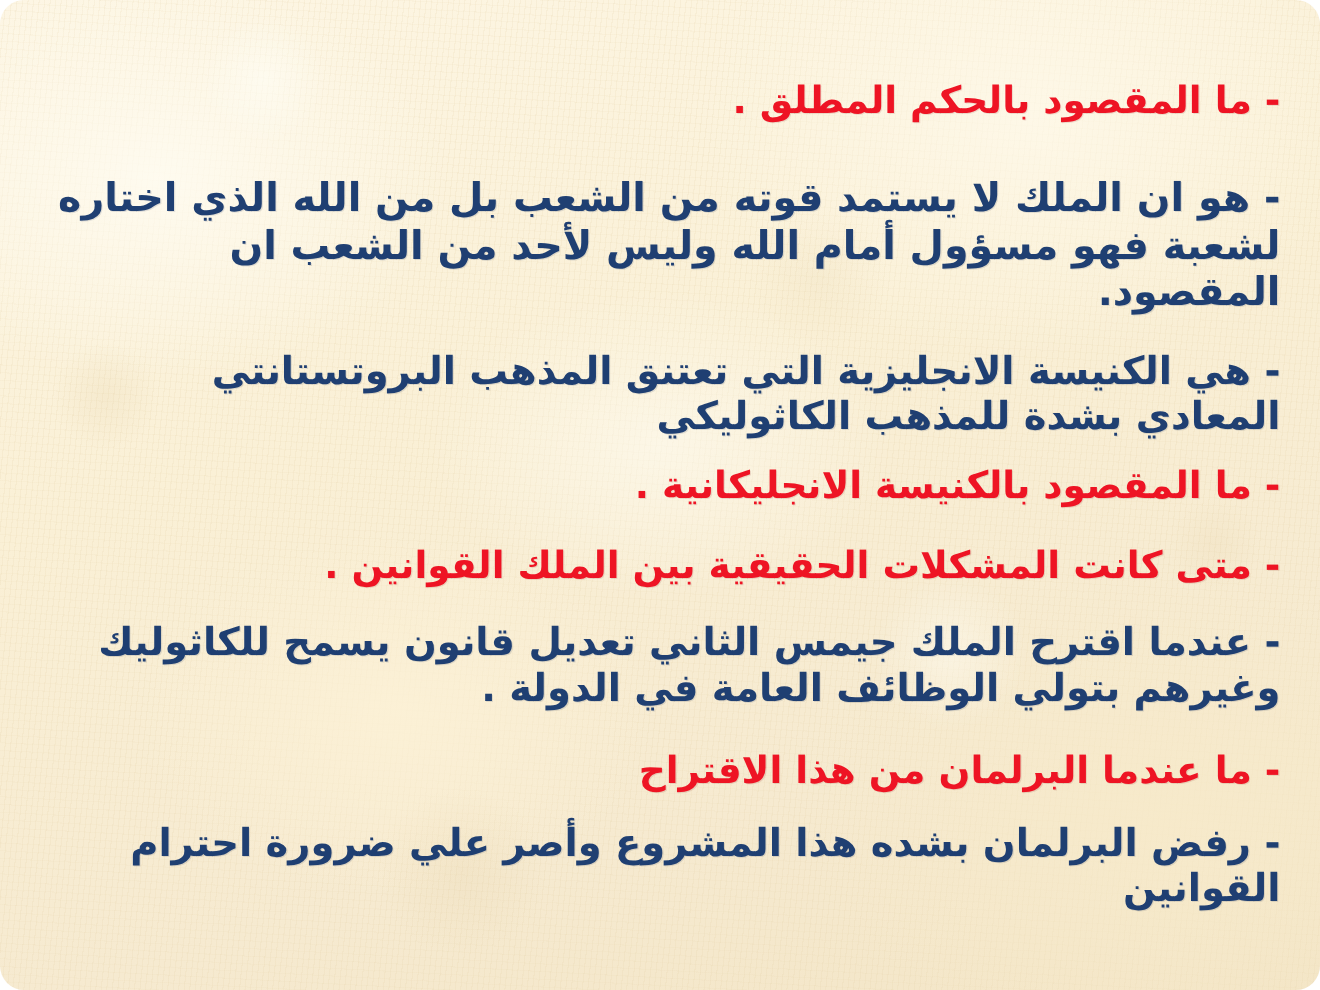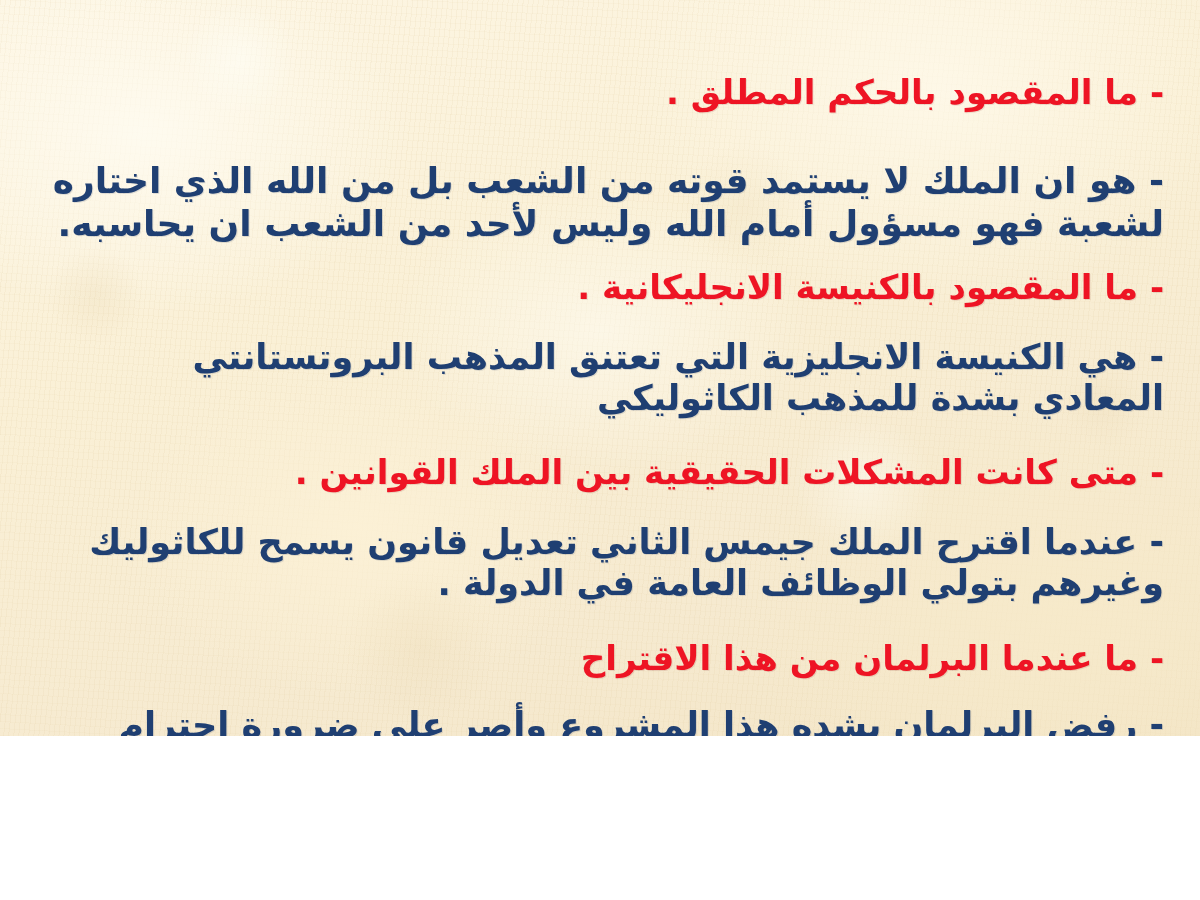--- a/index.html
+++ b/index.html
@@ -11,33 +11,34 @@
     width: 1200px;
     height: 900px;
     overflow: hidden;
     font-family: "DejaVu Sans", "Liberation Sans", sans-serif;
   }
 
   
   #slide {
     position: relative;
     width: 1200px;
-    height: 736px;
+    height: 900px;
     box-sizing: border-box;
     background-color: #f9efd5;
     background-image:
       radial-gradient(ellipse 380px 260px at 12% 18%, rgba(255,252,242,0.85) 0%, rgba(255,252,242,0) 70%),
       radial-gradient(ellipse 420px 300px at 78% 12%, rgba(255,250,236,0.75) 0%, rgba(255,250,236,0) 72%),
       radial-gradient(ellipse 340px 240px at 30% 72%, rgba(252,241,214,0.9) 0%, rgba(252,241,214,0) 70%),
       radial-gradient(ellipse 460px 320px at 88% 82%, rgba(247,234,202,0.85) 0%, rgba(247,234,202,0) 72%),
       radial-gradient(ellipse 300px 200px at 50% 45%, rgba(255,253,245,0.55) 0%, rgba(255,253,245,0) 70%),
       repeating-linear-gradient(96deg, rgba(226,205,162,0.16) 0px, rgba(226,205,162,0.16) 1px, rgba(0,0,0,0) 1px, rgba(0,0,0,0) 5px),
       repeating-linear-gradient(3deg, rgba(232,214,175,0.13) 0px, rgba(232,214,175,0.13) 1px, rgba(0,0,0,0) 1px, rgba(0,0,0,0) 7px),
       linear-gradient(165deg, #fdf6e4 0%, #faf0d6 40%, #f6ead0 75%, #f3e5c6 100%);
     overflow: hidden;
+    border-radius: 22px;
   }
   
   #slide::before {
     content: "";
     position: absolute;
     inset: 0;
     pointer-events: none;
     background-image:
       radial-gradient(circle 70px at 8% 40%, rgba(222,200,155,0.18), rgba(222,200,155,0) 70%),
       radial-gradient(circle 90px at 62% 28%, rgba(224,203,160,0.14), rgba(224,203,160,0) 70%),
@@ -92,25 +93,25 @@
 </style>
 </head>
 <body>
 
 <div id="slide">
 
   <div id="body-text">
 
     <p class="line q blk-q1">- ما المقصود بالحكم المطلق .</p>
 
-    <p class="line a blk-a1">- هو ان الملك لا يستمد قوته من الشعب بل من الله الذي اختاره لشعبة فهو مسؤول أمام الله وليس لأحد من الشعب ان يحاسبه.</p>
+    <p class="line a blk-a1">- هو ان الملك لا يستمد قوته من الشعب بل من الله الذي اختاره لشعبة فهو مسؤول أمام الله وليس لأحد من الشعب ان المقصود.</p>
+
+    <p class="line a blk-a2">- هي الكنيسة الانجليزية التي تعتنق المذهب البروتستانتي المعادي بشدة للمذهب الكاثوليكي</p>
 
     <p class="line q blk-q2">- ما المقصود بالكنيسة الانجليكانية .</p>
-
-    <p class="line a blk-a2">- هي الكنيسة الانجليزية التي تعتنق المذهب البروتستانتي المعادي بشدة للمذهب الكاثوليكي</p>
 
     <p class="line q blk-q3">- متى كانت المشكلات الحقيقية بين الملك القوانين .</p>
 
     <p class="line a blk-a3">- عندما اقترح الملك جيمس الثاني تعديل قانون يسمح للكاثوليك وغيرهم بتولي الوظائف العامة في الدولة .</p>
 
     <p class="line q blk-q4">- ما عندما البرلمان من هذا الاقتراح</p>
 
     <p class="line a blk-a4">- رفض البرلمان بشده هذا المشروع وأصر علي ضرورة احترام القوانين</p>
 
   </div>

